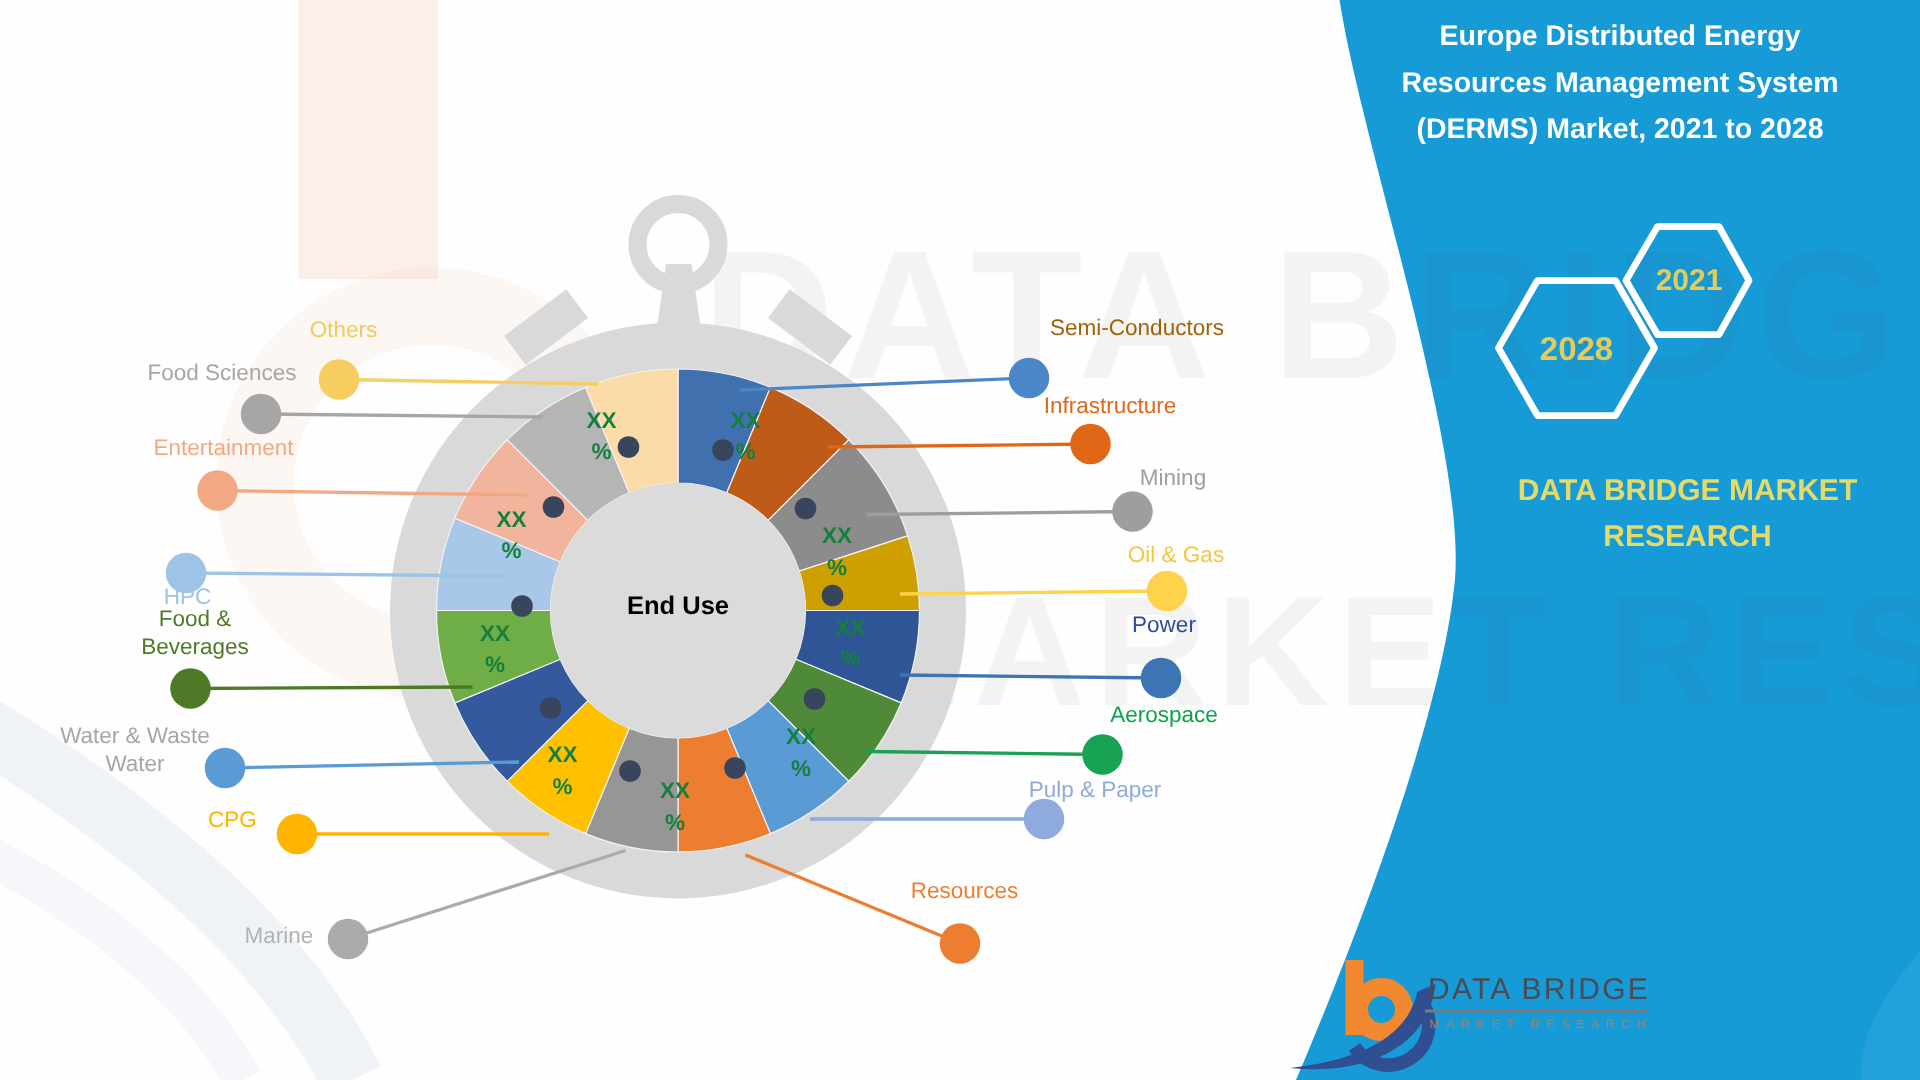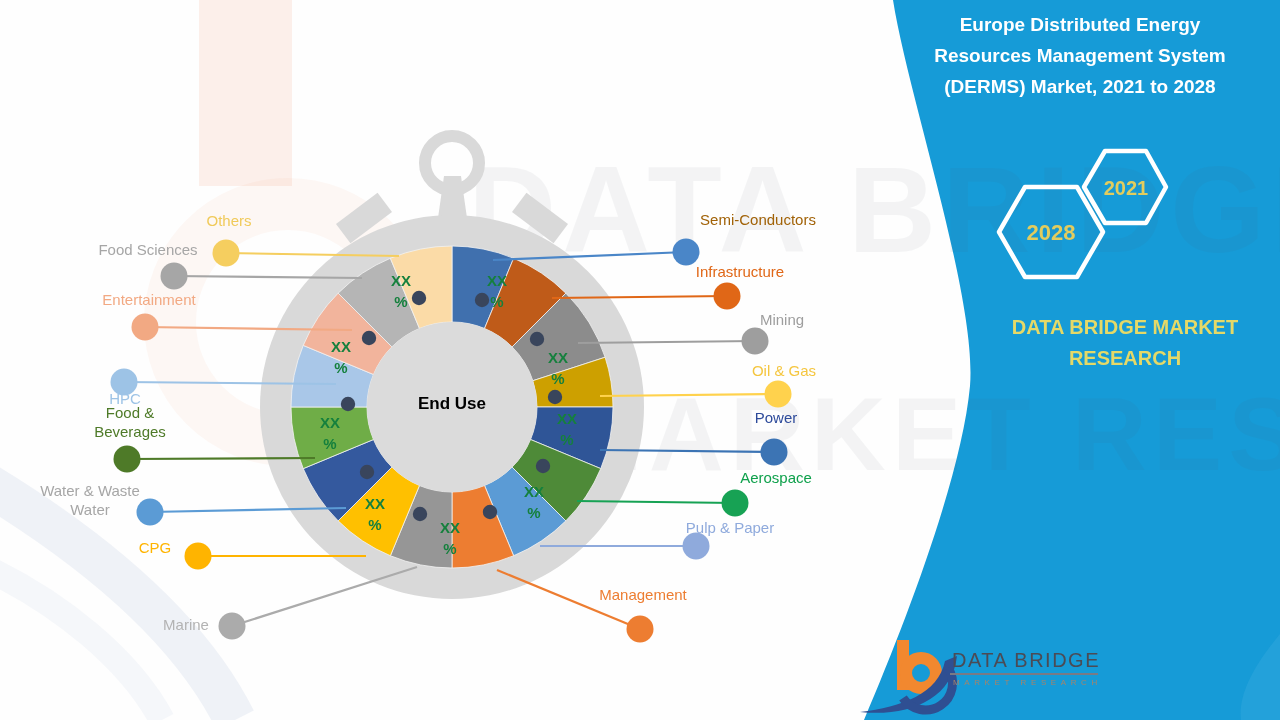--- a/index.html
+++ b/index.html
@@ -141,21 +141,21 @@
 
   <div class="ov">
     <div id="labels">
         <div class="lbl" style="left: 758px; top: 219px; color: #a16207;">Semi-Conductors</div>
         <div class="lbl" style="left: 740px; top: 271px; color: rgb(224, 103, 23);">Infrastructure</div>
         <div class="lbl" style="left: 782px; top: 319px; color: rgb(158, 158, 158);">Mining</div>
         <div class="lbl" style="left: 784px; top: 370px; color: rgb(245, 198, 63);">Oil &amp; Gas</div>
         <div class="lbl" style="left: 776px; top: 417px; color: rgb(46, 75, 155);">Power</div>
         <div class="lbl" style="left: 776px; top: 477px; color: rgb(15, 161, 76);">Aerospace</div>
         <div class="lbl" style="left: 730px; top: 527px; color: rgb(143, 170, 220);">Pulp &amp; Paper</div>
-        <div class="lbl" style="left: 643px; top: 594px; color: rgb(237, 125, 49);">Management</div>
+        <div class="lbl" style="left: 643px; top: 594px; color: rgb(237, 125, 49);">Resources</div>
         <div class="lbl" style="left: 186px; top: 624px; color: rgb(179, 179, 179);">Marine</div>
         <div class="lbl" style="left: 155px; top: 547px; color: rgb(255, 180, 0);">CPG</div>
         <div class="lbl" style="left: 90px; top: 500px; color: rgb(166, 166, 166);">Water &amp; Waste
 Water</div>
         <div class="lbl" style="left: 130px; top: 422px; color: rgb(78, 122, 40);">Food &amp;
 Beverages</div>
         <div class="lbl" style="left: 125px; top: 354px; color: rgb(157, 195, 230); margin-top: 44px;">HPC</div>
         <div class="lbl" style="left: 149px; top: 299px; color: rgb(242, 169, 131);">Entertainment</div>
         <div class="lbl" style="left: 148px; top: 249px; color: rgb(166, 166, 166);">Food Sciences</div>
         <div class="lbl" style="left: 229px; top: 220px; color: rgb(240, 202, 90);">Others</div>

